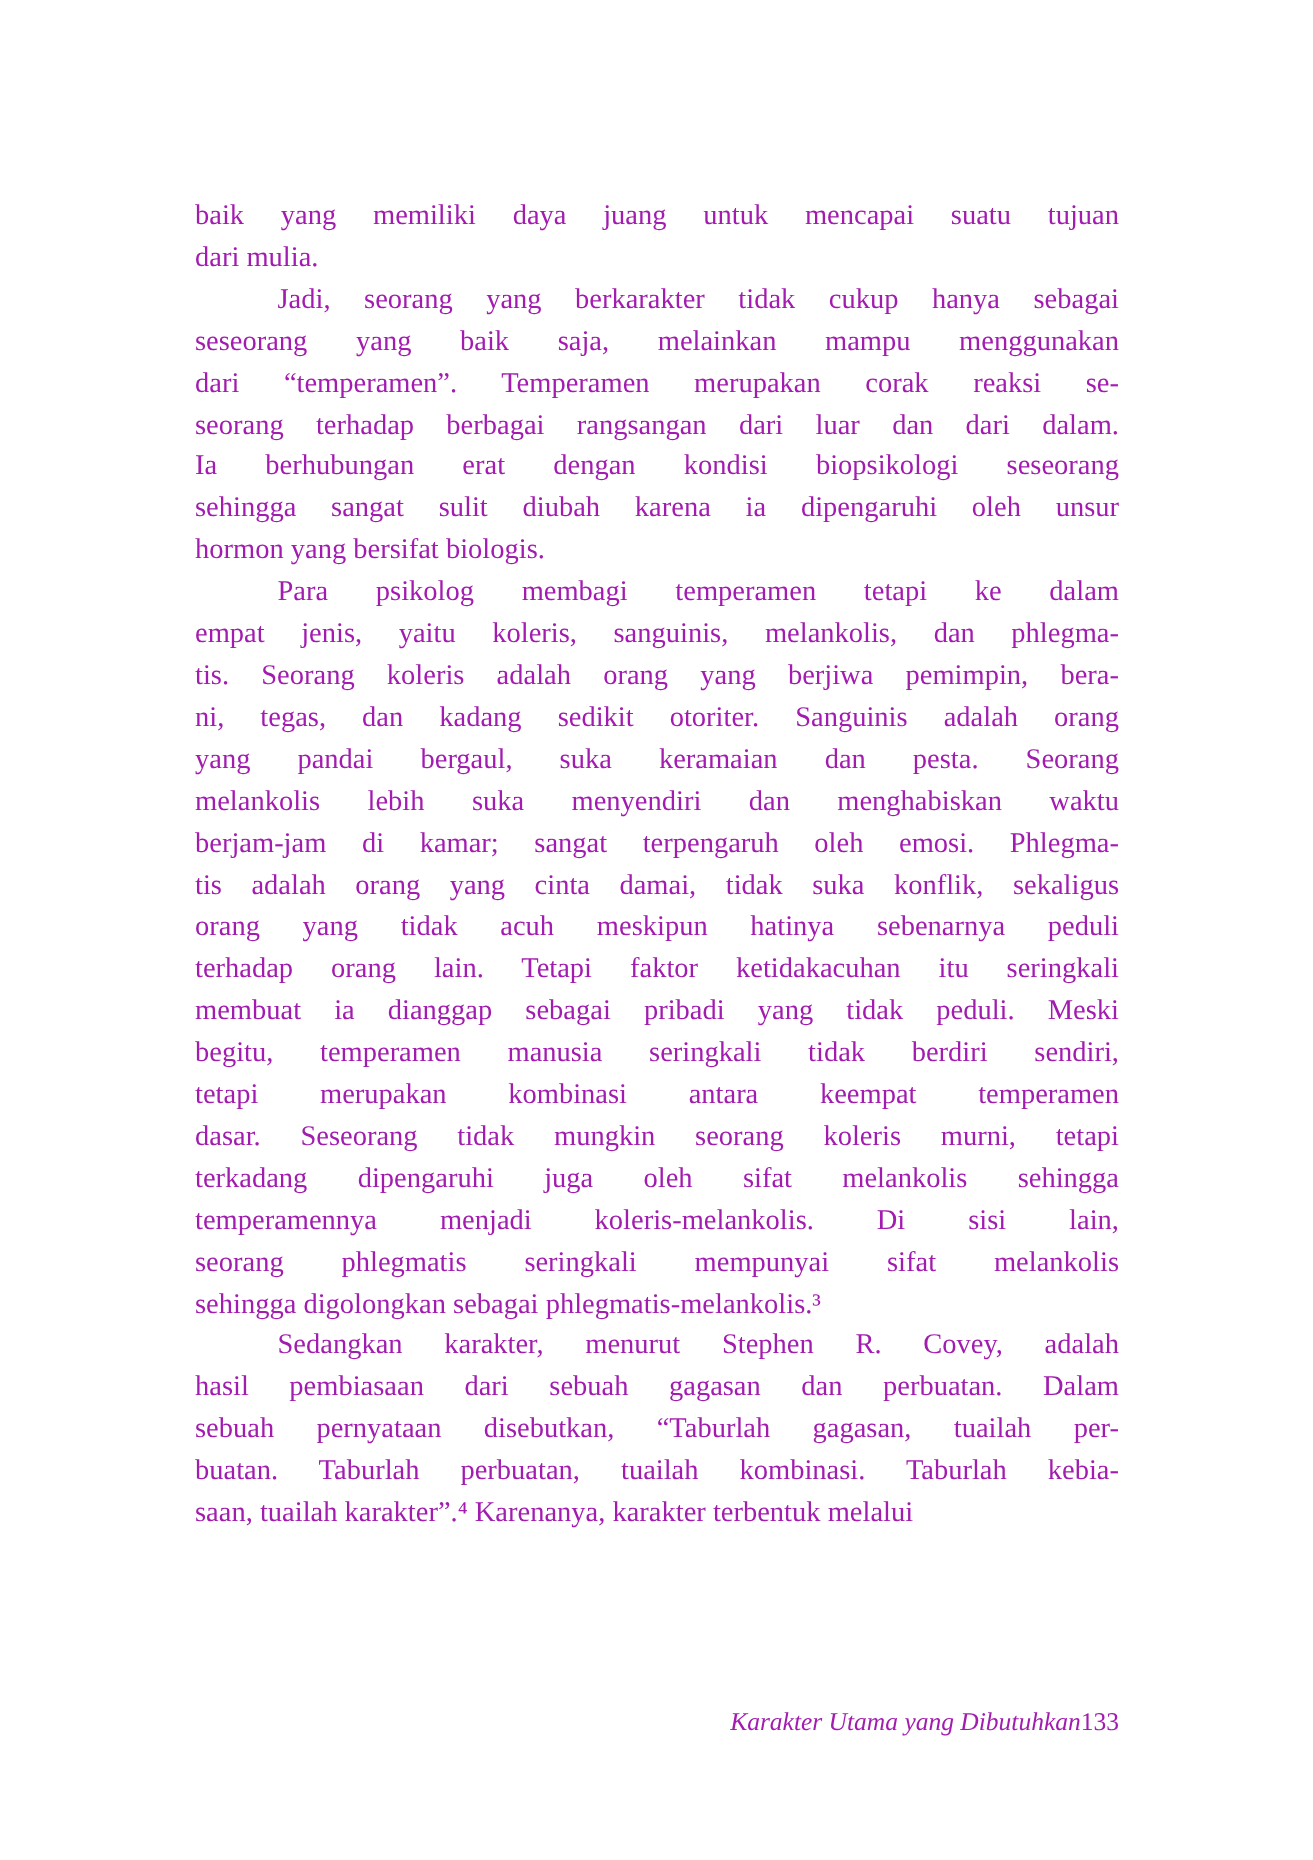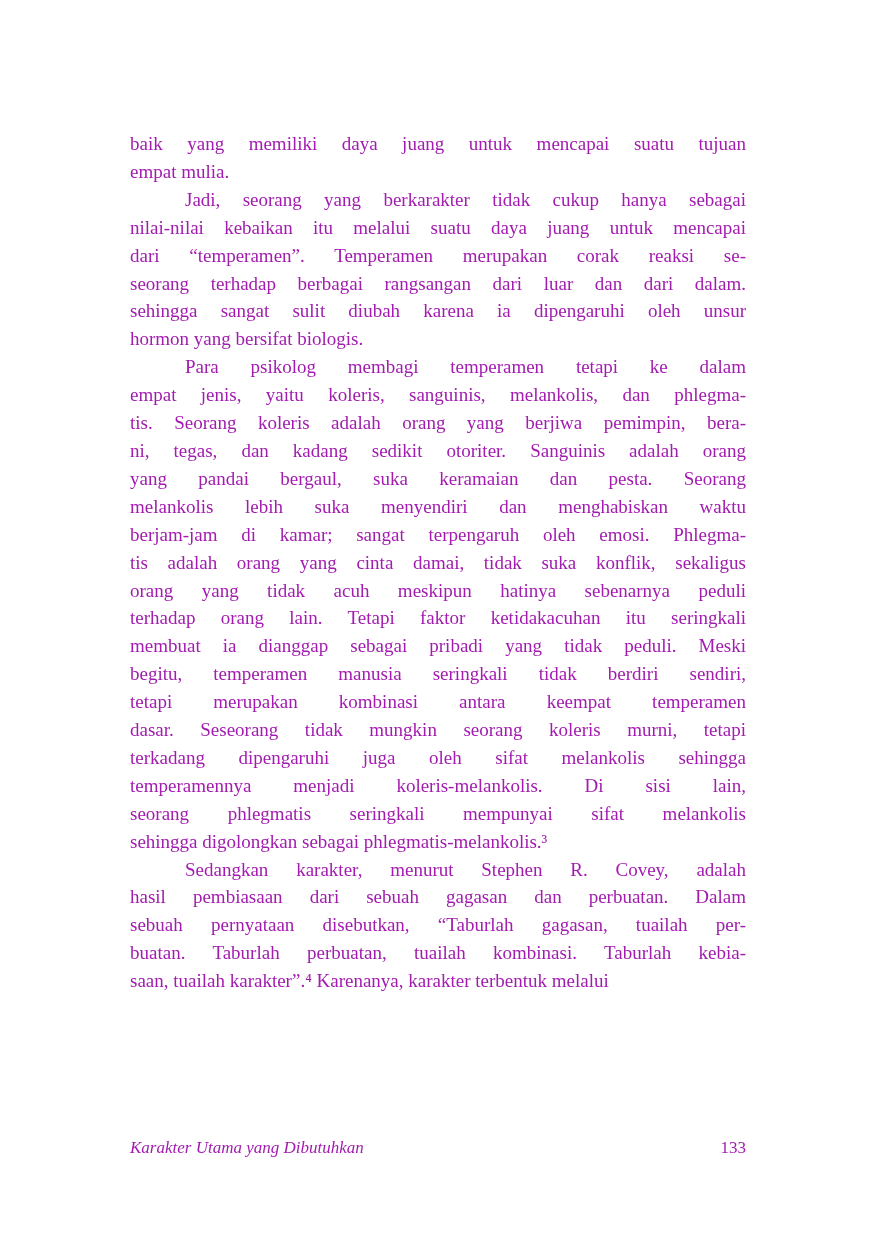--- a/index.html
+++ b/index.html
@@ -39,47 +39,48 @@
   }
   .line.indent {
     text-indent: 55px;
   }
   .footer {
     position: absolute;
     left: 130px;
     top: 1138px;
     width: 616px;
     display: flex;
-    justify-content: space-between;
+    justify-content: flex-end;
     align-items: baseline;
     font-size: 17px;
   }
   .footer-title {
     font-style: italic;
   }
   .page-number {
     font-style: normal;
   }
 </style>
 </head>
 <body>
 
 <div class="page">
 
   <div class="text-block">
 
   <div class="paragraph">
         <div class="line">baik yang memiliki daya juang untuk mencapai suatu tujuan</div>
-        <div class="line last">empat mulia.</div>
+        <div class="line last">dari mulia.</div>
       </div>
       <div class="paragraph">
         <div class="line indent">Jadi, seorang yang berkarakter tidak cukup hanya sebagai</div>
-        <div class="line">nilai-nilai kebaikan itu melalui suatu daya juang untuk mencapai</div>
+        <div class="line">seseorang yang baik saja, melainkan mampu menggunakan</div>
         <div class="line">dari “temperamen”. Temperamen merupakan corak reaksi se-</div>
         <div class="line">seorang terhadap berbagai rangsangan dari luar dan dari dalam.</div>
+        <div class="line">Ia berhubungan erat dengan kondisi biopsikologi seseorang</div>
         <div class="line">sehingga sangat sulit diubah karena ia dipengaruhi oleh unsur</div>
         <div class="line last">hormon yang bersifat biologis.</div>
       </div>
       <div class="paragraph">
         <div class="line indent">Para psikolog membagi temperamen tetapi ke dalam</div>
         <div class="line">empat jenis, yaitu koleris, sanguinis, melankolis, dan phlegma-</div>
         <div class="line">tis. Seorang koleris adalah orang yang berjiwa pemimpin, bera-</div>
         <div class="line">ni, tegas, dan kadang sedikit otoriter. Sanguinis adalah orang</div>
         <div class="line">yang pandai bergaul, suka keramaian dan pesta. Seorang</div>
         <div class="line">melankolis lebih suka menyendiri dan menghabiskan waktu</div>

